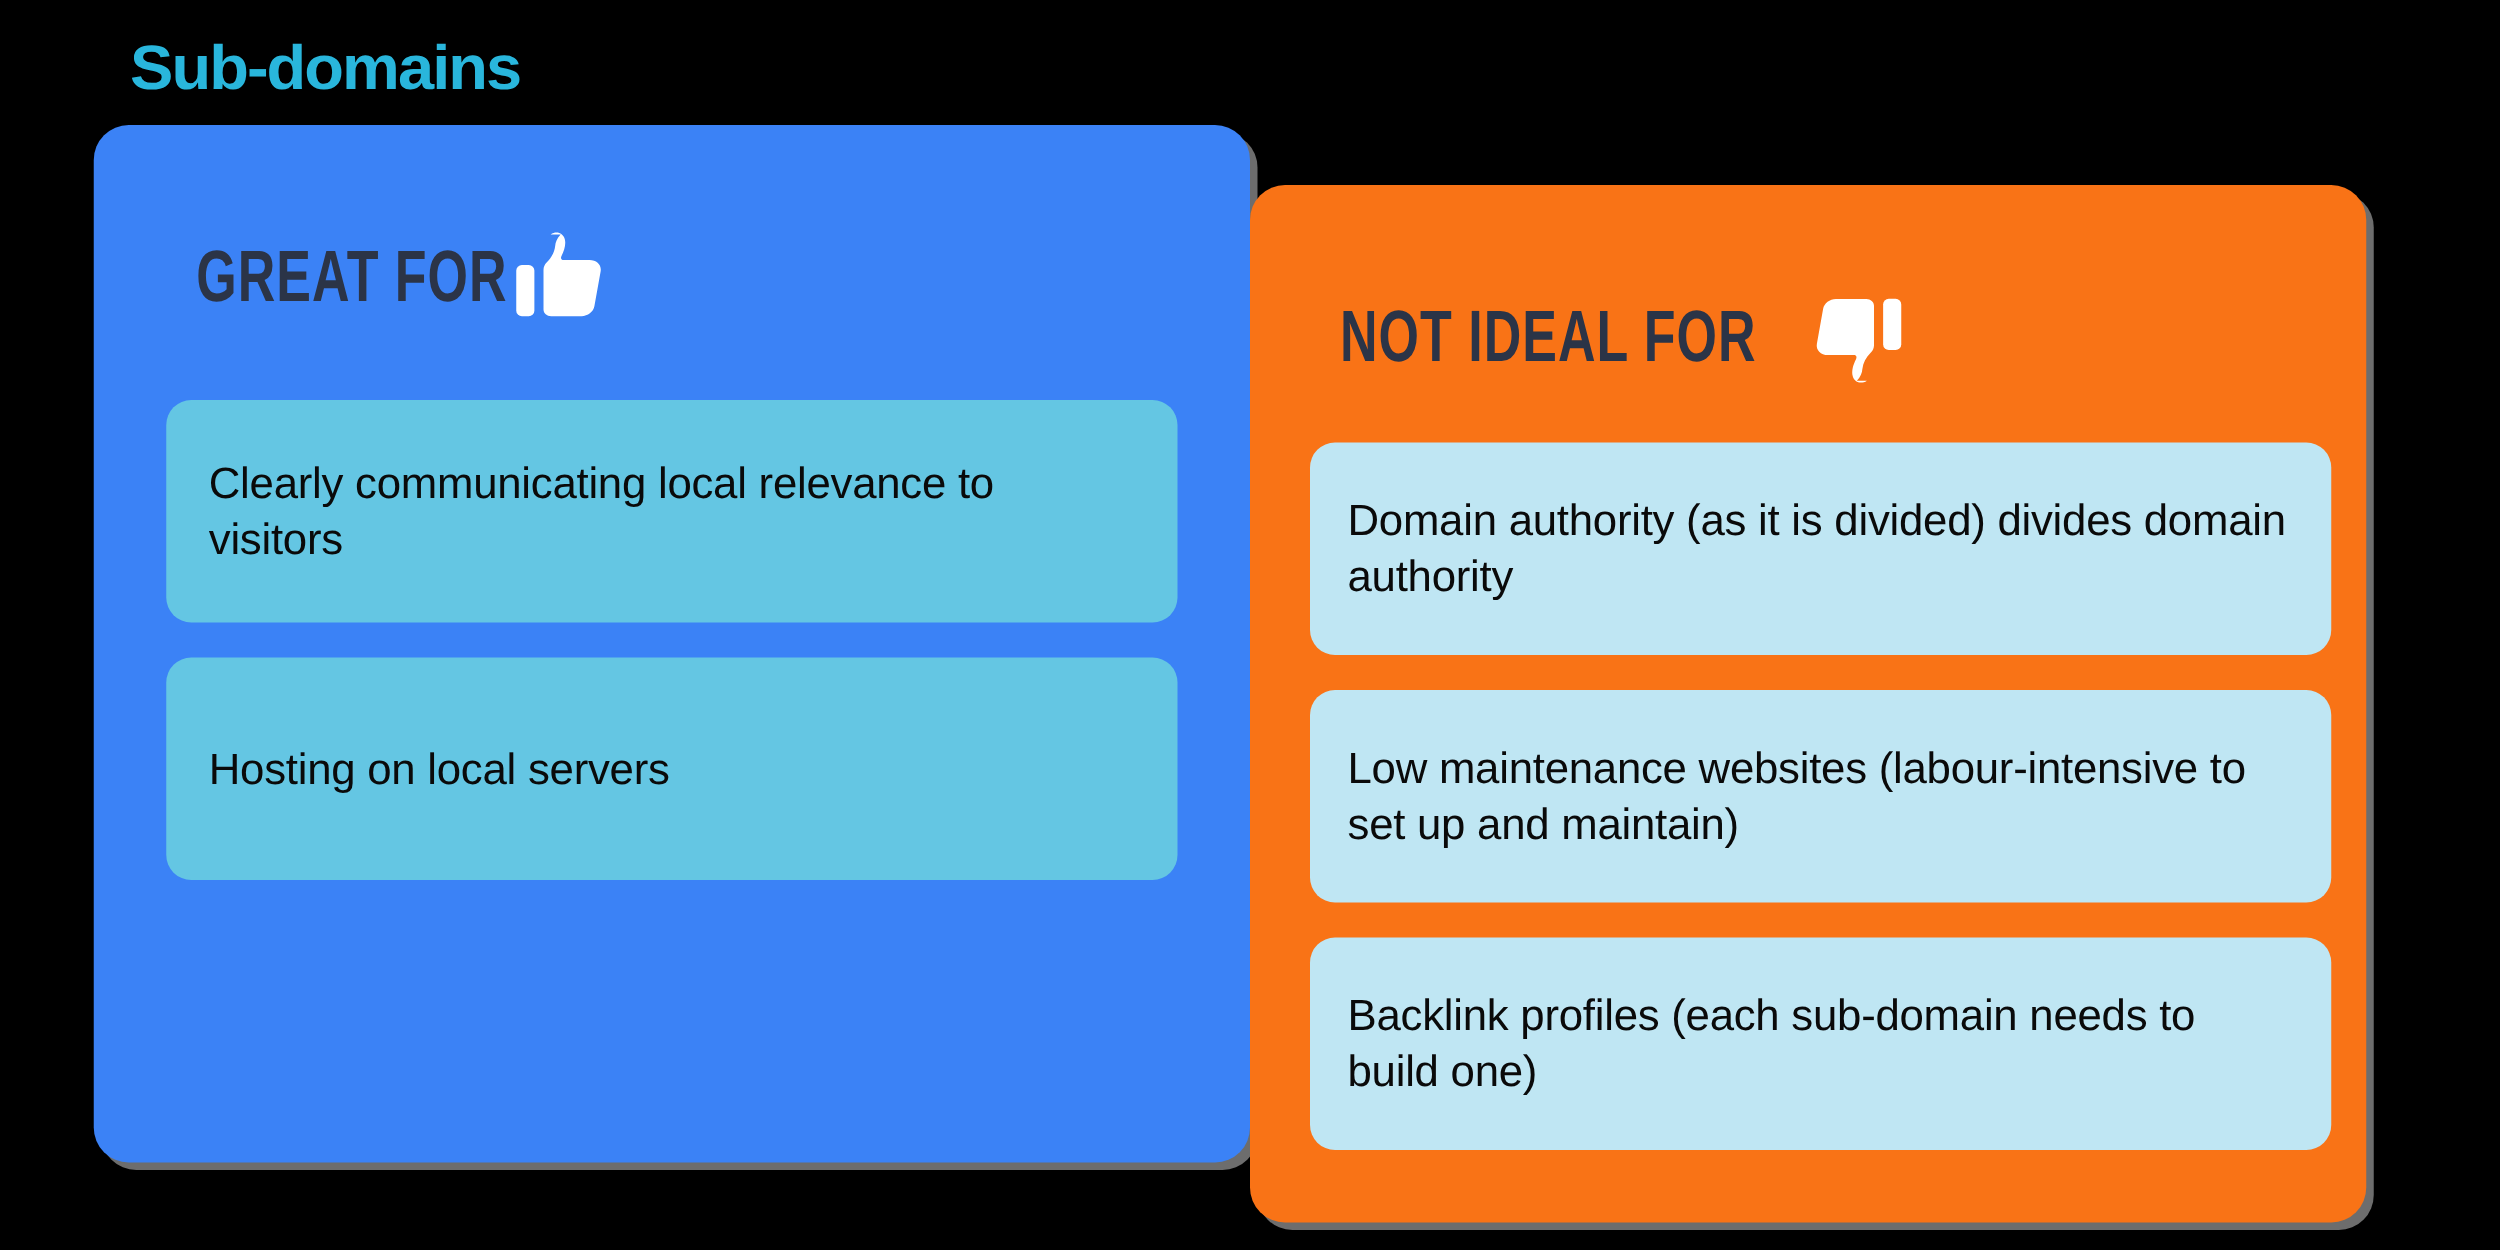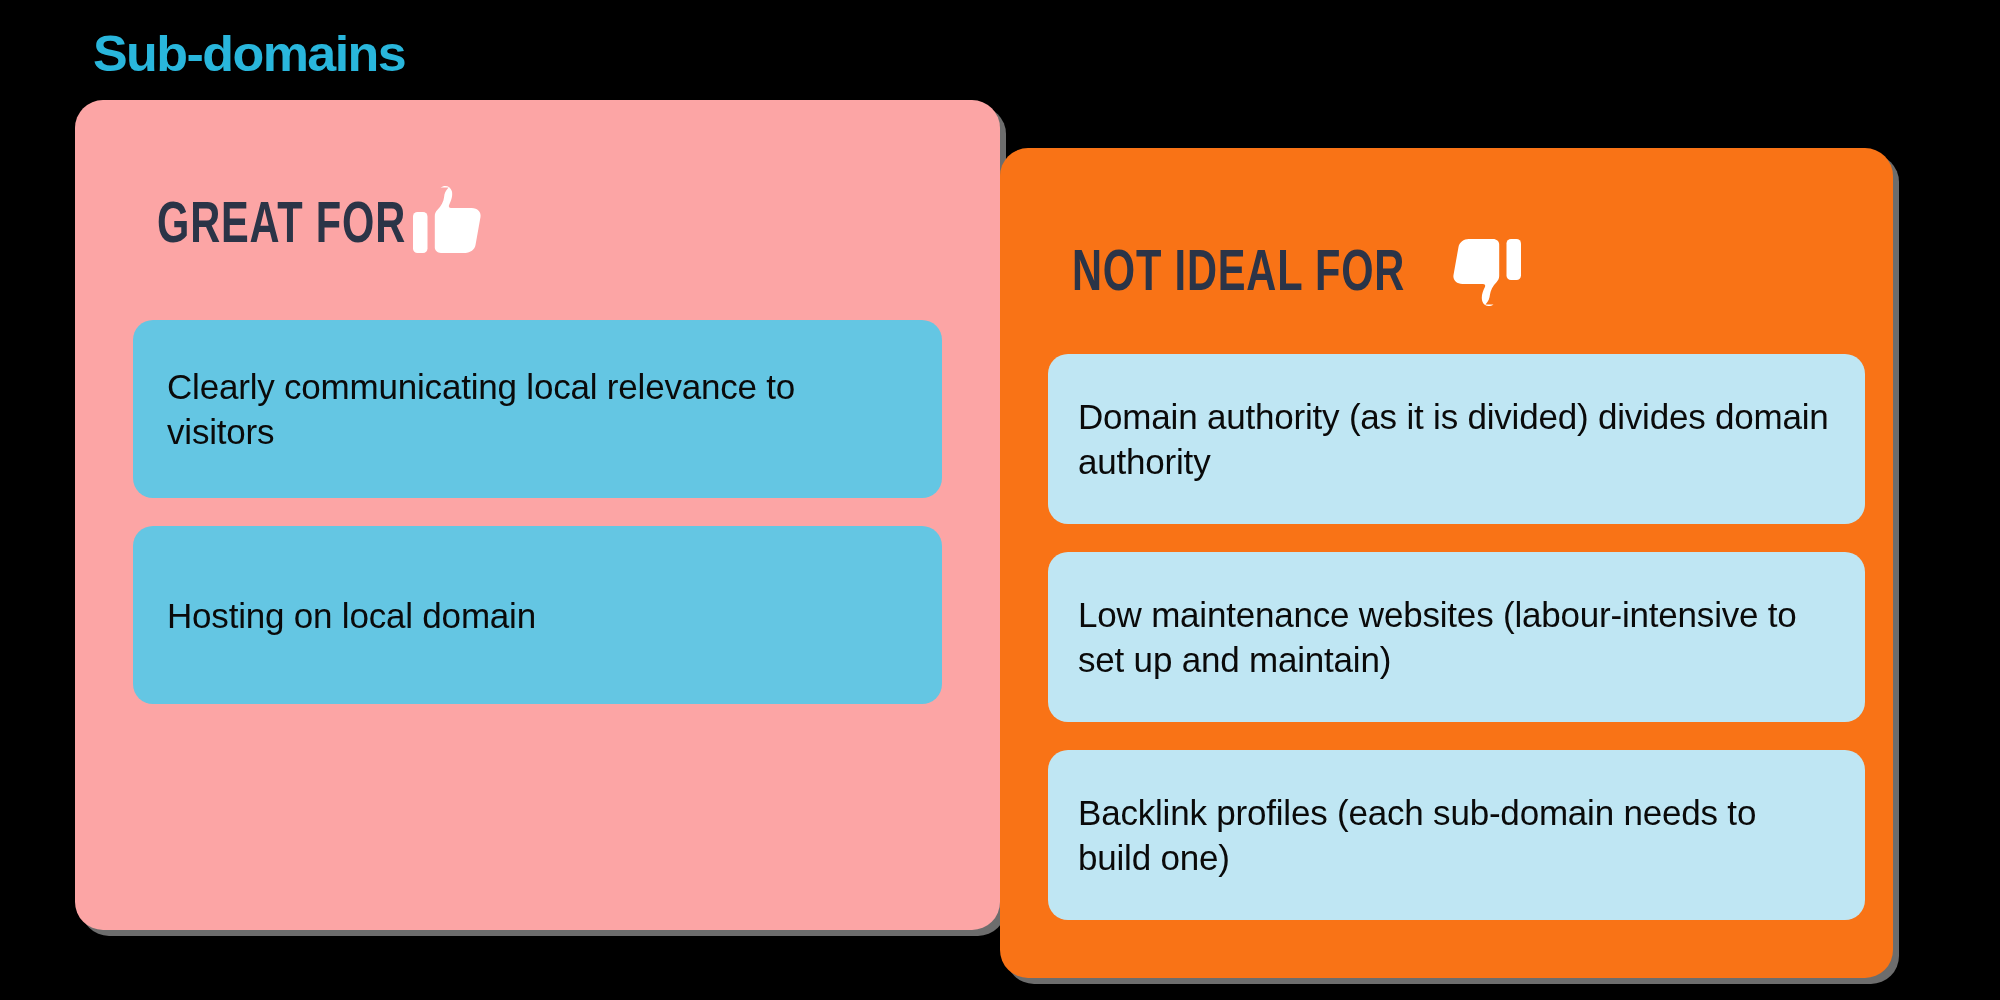--- a/index.html
+++ b/index.html
@@ -11,21 +11,21 @@
     width: 2000px;
     height: 1000px;
     overflow: hidden;
     font-family: "Liberation Sans", sans-serif;
     position: relative;
   }
 
   
   #page-title {
     position: absolute;
-    left: 93px;
+    left: 104px;
     top: 28px;
     width: 700px;
     height: 52px;
     overflow: hidden;
   }
   #page-title .title-text {
     display: block;
     font-family: "Liberation Sans", sans-serif;
     font-size: 50px;
     font-weight: bold;
@@ -52,21 +52,21 @@
     height: 830px;
     border-radius: 28px;
     box-shadow: 6px 6px 0 0 rgba(128,128,128,0.85);
     box-sizing: border-box;
     padding: 0;
   }
 
   .panel-left {
     left: 75px;
     width: 925px;
-    background: #fca5a5;
+    background: #3b82f6;
   }
 
   .panel-right {
     left: 1000px;
     width: 893px;
     background: #f97316;
     margin-top: 48px;
   }
 
   
@@ -165,21 +165,21 @@
           <rect fill="#FFFFFF" x="3" y="31" width="14.5" height="41" rx="4.5"></rect>
         </svg>
       </span>
     </div>
 
     <div class="items">
       <div class="item-box">
         <span class="item-text">Clearly communicating local relevance to visitors</span>
       </div>
       <div class="item-box">
-        <span class="item-text">Hosting on local domain</span>
+        <span class="item-text">Hosting on local servers</span>
       </div>
     </div>
 
   </section>
 
   <section class="panel panel-right">
 
     <div class="panel-head">
       <span class="head-label">NOT IDEAL FOR</span>
       <span class="thumb-icon">

